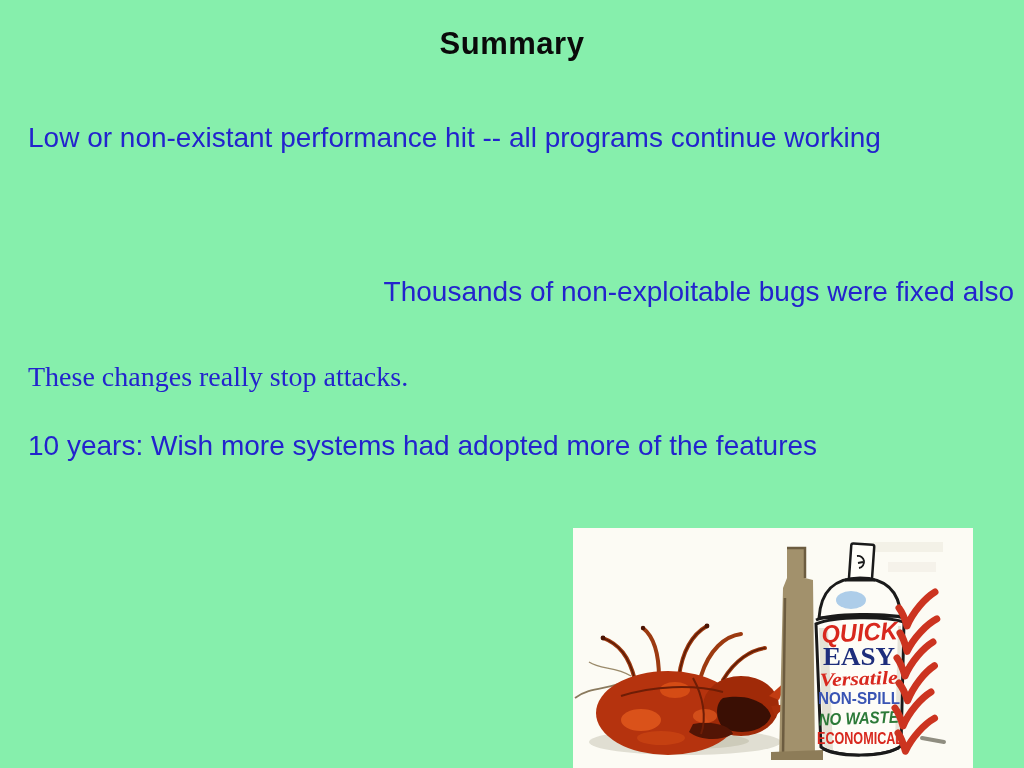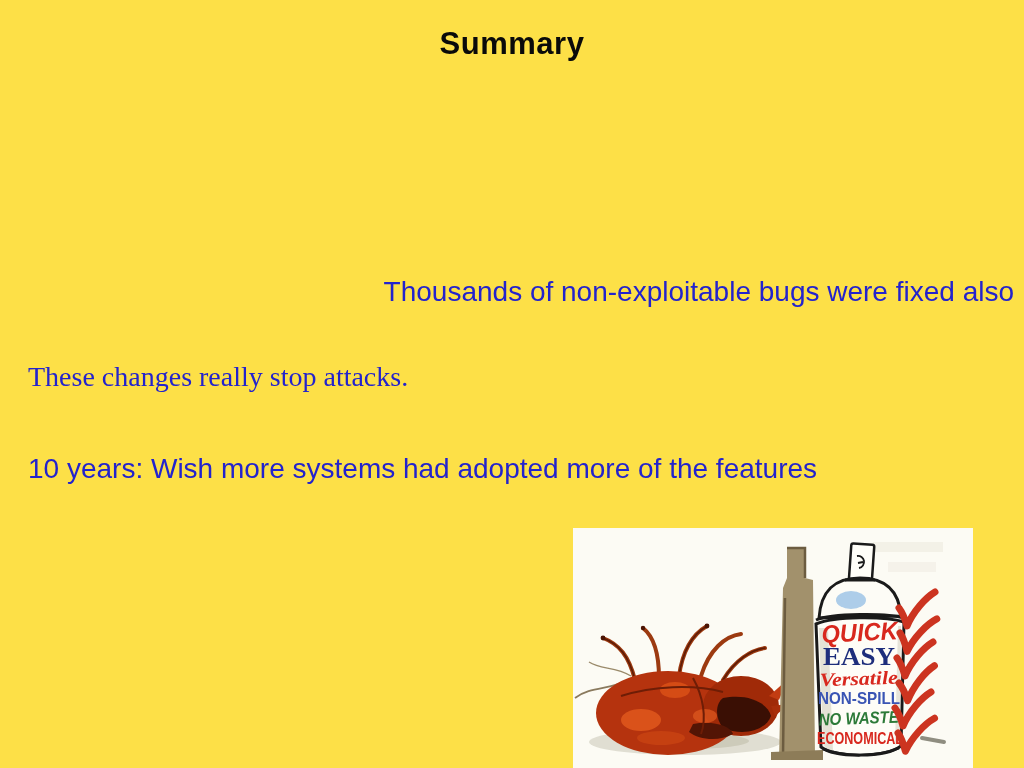--- a/index.html
+++ b/index.html
@@ -4,21 +4,21 @@
 <style>
   html, body {
     margin: 0;
     padding: 0;
     background: #ffffff;
   }
   .slide {
     position: relative;
     width: 1024px;
     height: 768px;
-    background: #fde047;
+    background: #86efac;
     overflow: hidden;
     font-family: "Liberation Sans", "DejaVu Sans", sans-serif;
   }
   .slide-title {
     position: absolute;
     top: 26px;
     left: 0;
     width: 100%;
     text-align: center;
     font-size: 31px;
@@ -32,38 +32,39 @@
     right: 10px;
     font-size: 28px;
     line-height: 34px;
     color: #2323cd;
     white-space: nowrap;
   }
   .bullet.b0 { top: 121px; }
   .bullet.b1 { top: 198px; }
   .bullet.b2 { top: 275px; text-align: right; }
   .bullet.b3 { top: 360px; font-family: Liberation Serif, serif; }
-  .bullet.b4 { top: 452px; }
+  .bullet.b4 { top: 429px; }
   .illustration {
     position: absolute;
     left: 573px;
     top: 528px;
     width: 400px;
     height: 240px;
   }
   .lbl-sans   { font-family: "Liberation Sans", sans-serif; }
   .lbl-serif  { font-family: "Liberation Serif", serif; }
 </style>
 </head>
 <body>
 
 <div class="slide">
 
   <div class="slide-title">Summary</div>
 
+  <div class="bullet b0">Low or non-existant performance hit -- all programs continue working</div>
   <div class="bullet b2">Thousands of non-exploitable bugs were fixed also</div>
   <div class="bullet b3">These changes really stop attacks.</div>
   <div class="bullet b4">10 years: Wish more systems had adopted more of the features</div>
 
   <svg class="illustration" viewBox="0 0 400 240" xmlns="http://www.w3.org/2000/svg">
 
     <rect x="0" y="0" width="400" height="240" fill="#fcfbf4"></rect>
 
     <rect x="300" y="14" width="70" height="10" fill="#b9a98f" opacity="0.12"></rect>
     <rect x="315" y="34" width="48" height="10" fill="#b9a98f" opacity="0.10"></rect>

